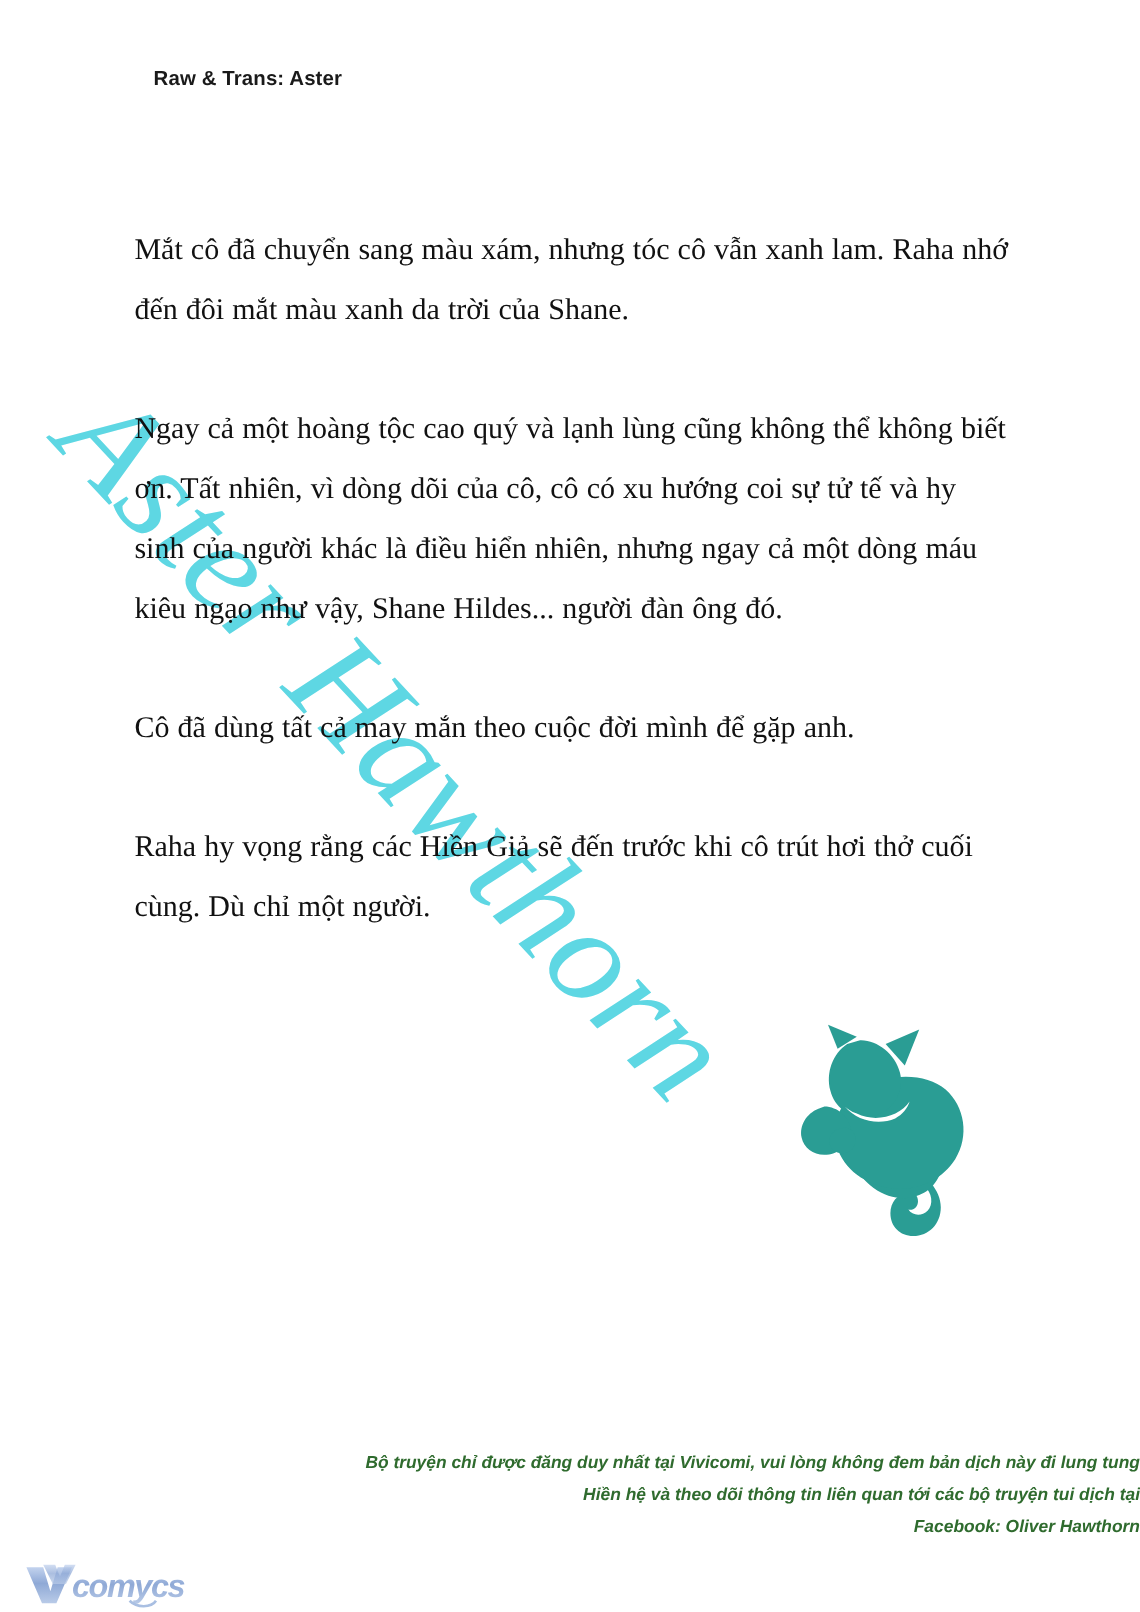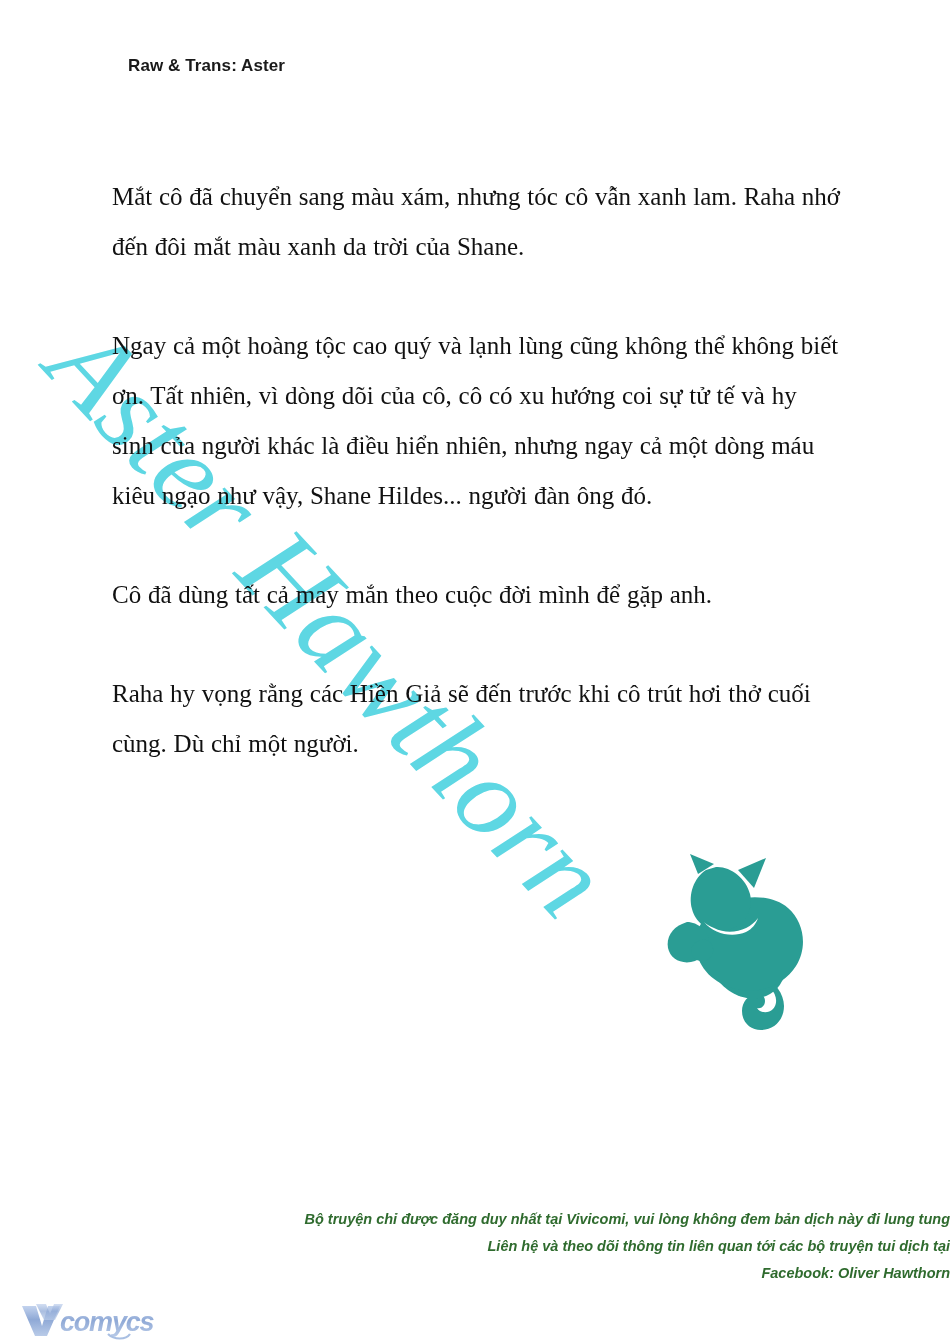--- a/index.html
+++ b/index.html
@@ -65,21 +65,21 @@
     width: 190px;
     height: 180px;
     z-index: 1;
     pointer-events: none;
   }
 
   
   .body-copy {
     position: absolute;
     left: 112px;
-    top: 172px;
+    top: 184px;
     width: 730px;
     z-index: 3;
   }
   .para {
     font-family: "Liberation Serif", "DejaVu Serif", serif;
     font-size: 25px;
     line-height: 50px;
     color: #111111;
     margin: 0 0 49px 0;
     text-align: left;
@@ -166,21 +166,21 @@
 
   <div class="body-copy">
     <p class="para">Mắt cô đã chuyển sang màu xám, nhưng tóc cô vẫn xanh lam. Raha nhớ đến đôi mắt màu xanh da trời của Shane.</p>
     <p class="para">Ngay cả một hoàng tộc cao quý và lạnh lùng cũng không thể không biết ơn. Tất nhiên, vì dòng dõi của cô, cô có xu hướng coi sự tử tế và hy sinh của người khác là điều hiển nhiên, nhưng ngay cả một dòng máu kiêu ngạo như vậy, Shane Hildes... người đàn ông đó.</p>
     <p class="para">Cô đã dùng tất cả may mắn theo cuộc đời mình để gặp anh.</p>
     <p class="para">Raha hy vọng rằng các Hiền Giả sẽ đến trước khi cô trút hơi thở cuối cùng. Dù chỉ một người.</p>
   </div>
 
   <div class="footer-notice">
     <div class="footer-line">Bộ truyện chỉ được đăng duy nhất tại Vivicomi, vui lòng không đem bản dịch này đi lung tung</div>
-    <div class="footer-line">Liên hệ và theo dõi thông tin liên quan tới các bộ truyện tui dịch tại</div>
+    <div class="footer-line">Hiền hệ và theo dõi thông tin liên quan tới các bộ truyện tui dịch tại</div>
     <div class="footer-line">Facebook: Oliver Hawthorn</div>
   </div>
 
   <div class="brand-logo">
     <svg viewBox="0 0 150 45" width="150" height="45" aria-hidden="true">
       <defs>
         <linearGradient id="logoGrad" x1="0" y1="0" x2="0" y2="1">
           <stop offset="0%" stop-color="#c3d3ee"></stop>
           <stop offset="45%" stop-color="#8fa9d6"></stop>
           <stop offset="100%" stop-color="#b9cbe8"></stop>

